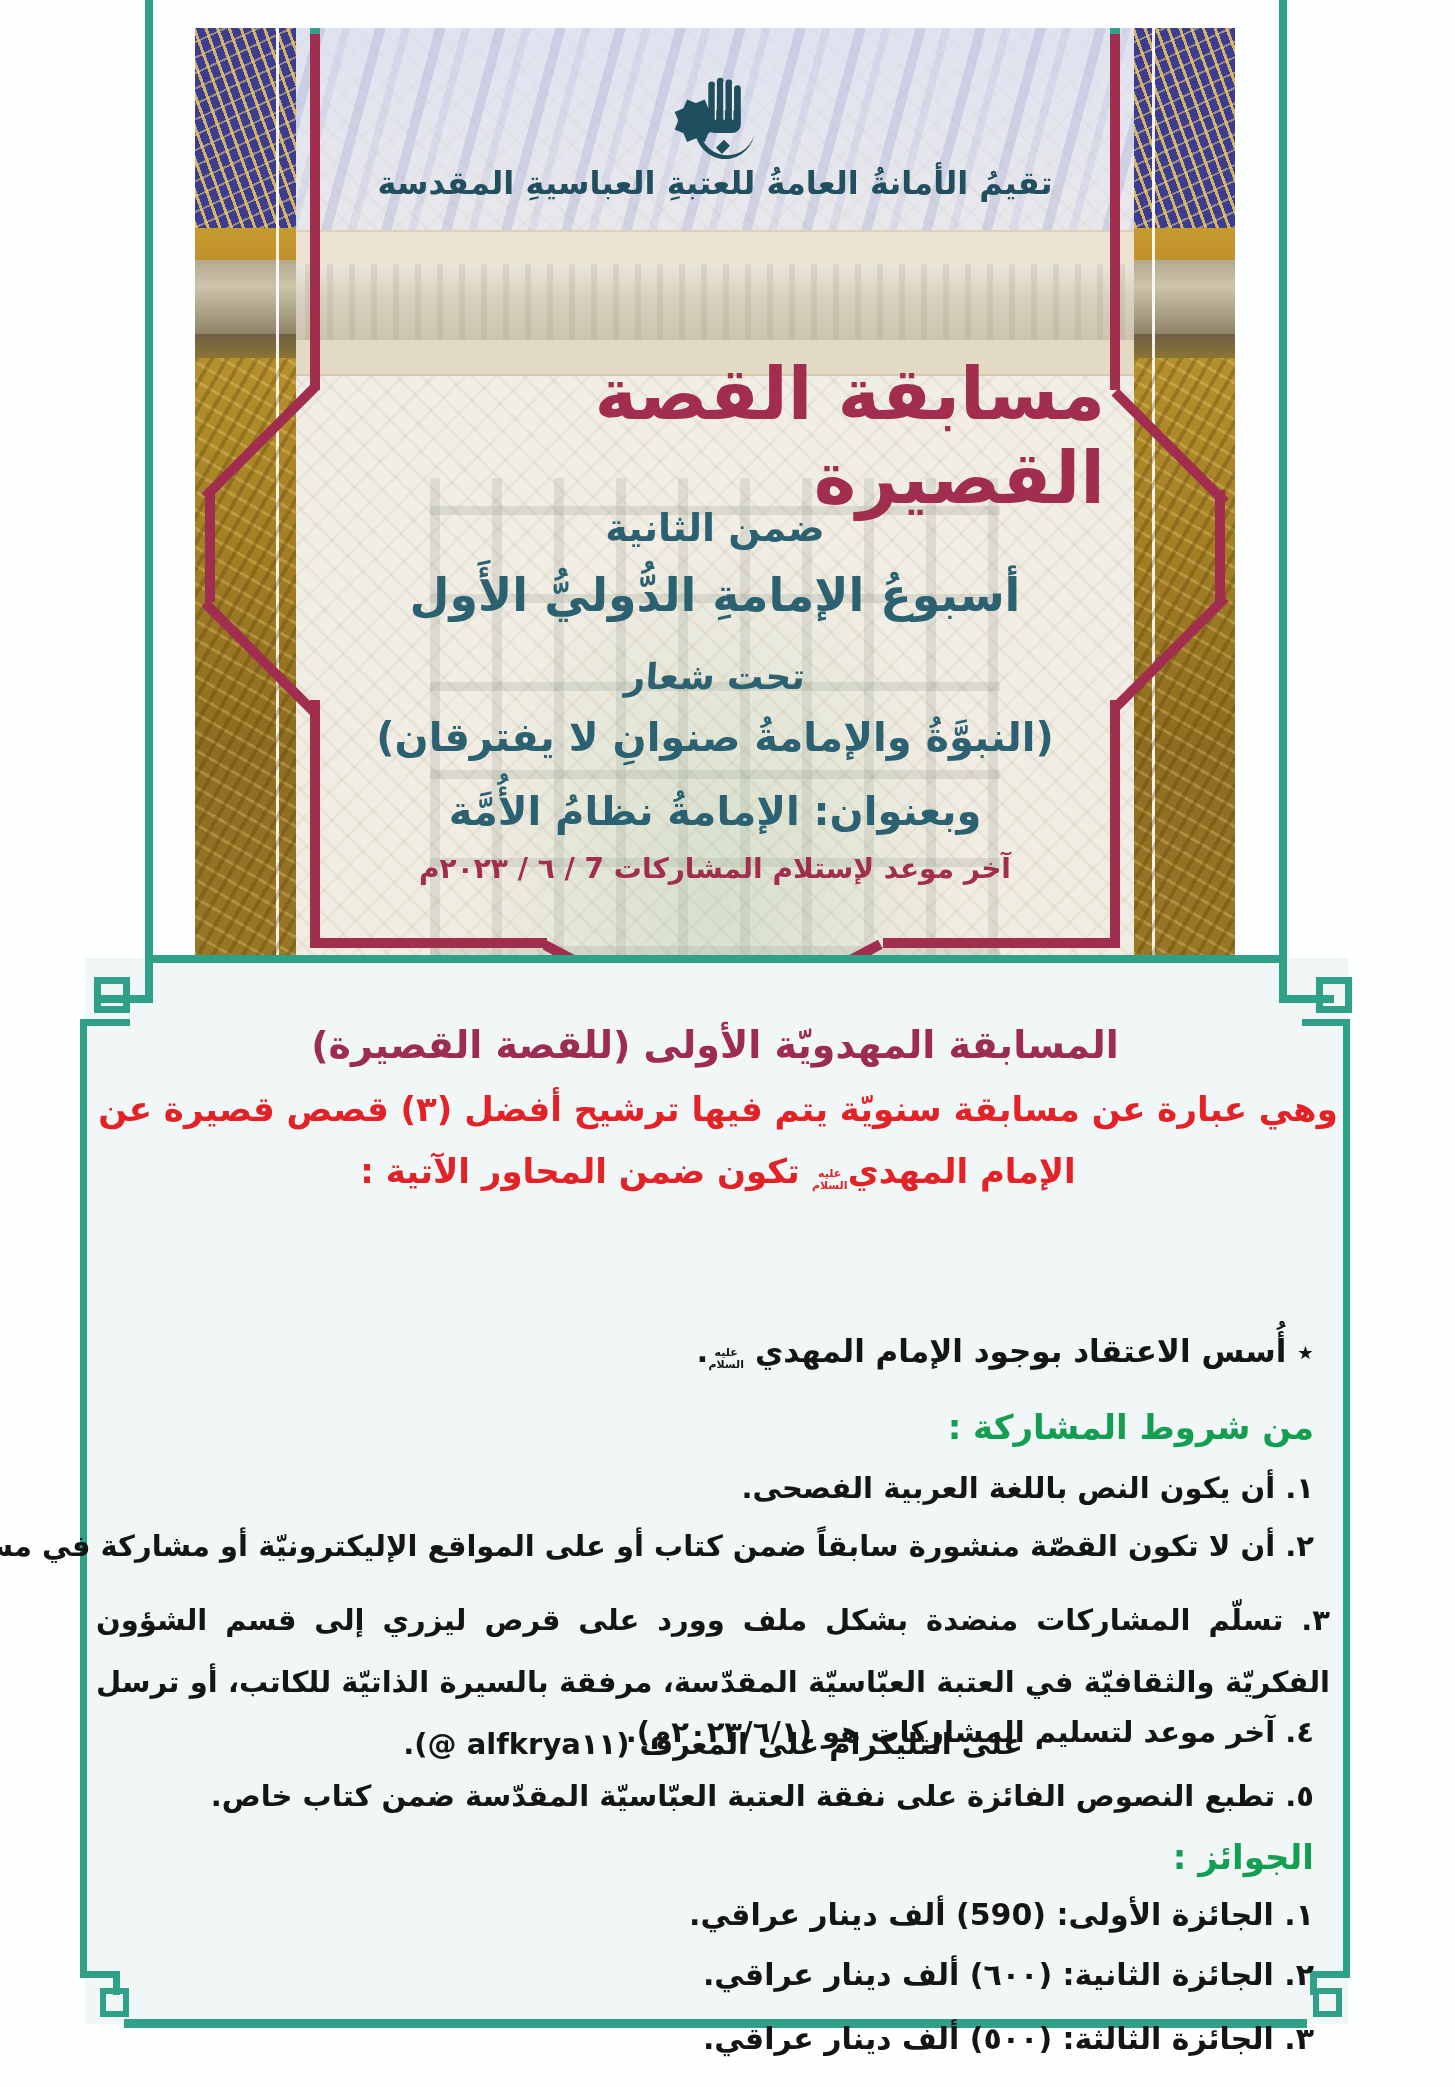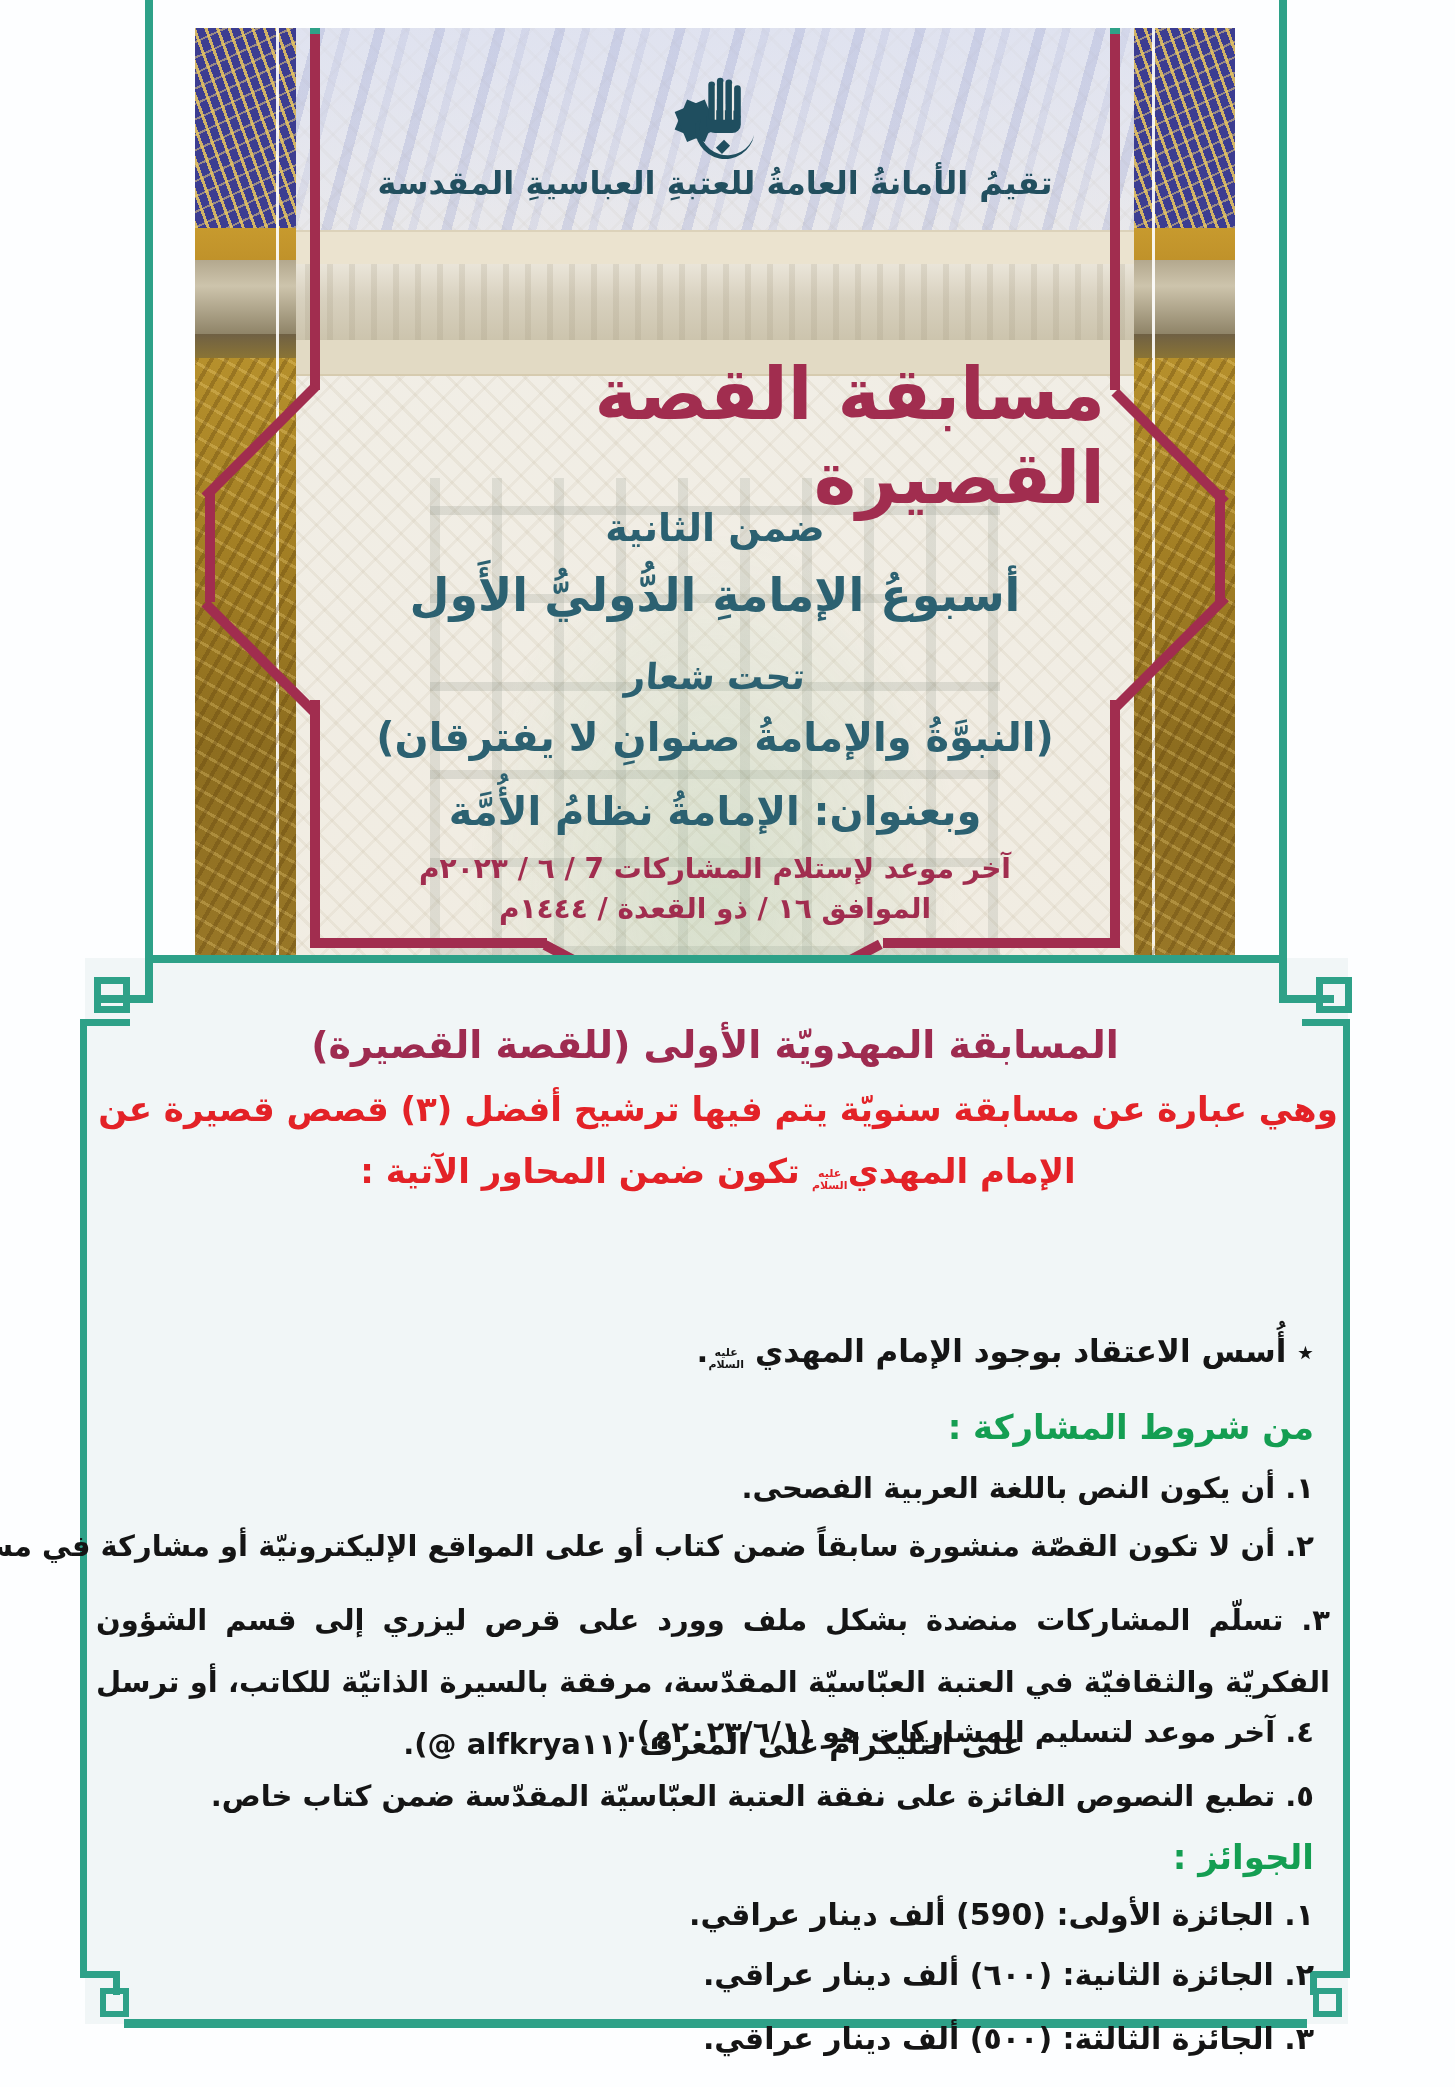--- a/index.html
+++ b/index.html
@@ -173,21 +173,20 @@
   </svg>
 
   <div class="ptxt p-org">تقيمُ الأمانةُ العامةُ للعتبةِ العباسيةِ المقدسة</div>
   <div class="ptxt p-title">مسابقة القصة القصيرة</div>
   <div class="ptxt p-within">ضمن الثانية</div>
   <div class="ptxt p-event">أسبوعُ الإمامةِ الدُّوليُّ الأَول</div>
   <div class="ptxt p-under">تحت شعار</div>
   <div class="ptxt p-slogan">(النبوَّةُ والإمامةُ صنوانِ لا يفترقان)</div>
   <div class="ptxt p-theme">وبعنوان: الإمامةُ نظامُ الأُمَّة</div>
   <div class="ptxt p-date1">آخر موعد لإستلام المشاركات 7 / ٦ / ٢٠٢٣م</div>
-  <div class="ptxt p-date2">الموافق ١٦ / ذو القعدة / ١٤٤٤م</div>
 </div>
 
 <div class="panel-bg"></div>
 
 <div class="gf" style="left:145px;top:955px;width:1142px;height:8px;"></div>
 <div class="gf" style="left:80px;top:1019px;width:7px;height:959px;"></div>
 <div class="gf" style="left:1343px;top:1019px;width:7px;height:959px;"></div>
 <div class="gf" style="left:124px;top:2019px;width:1183px;height:9px;"></div>
 
 <div class="gf" style="left:145px;top:963px;width:8px;height:40px;"></div>

